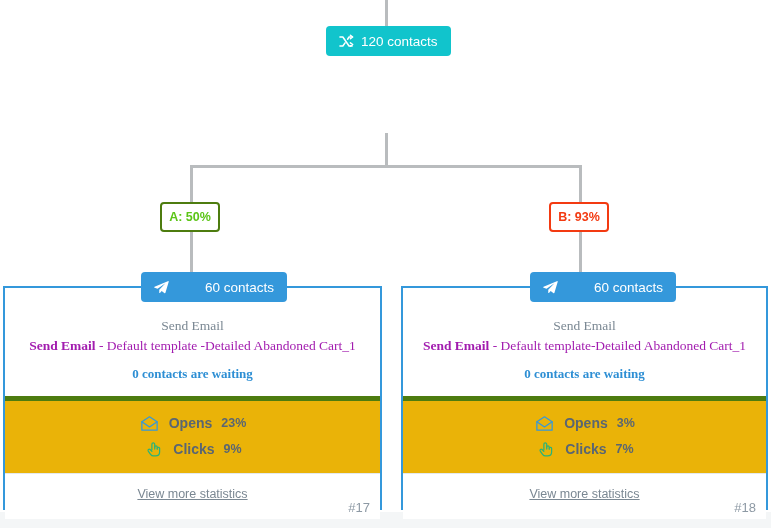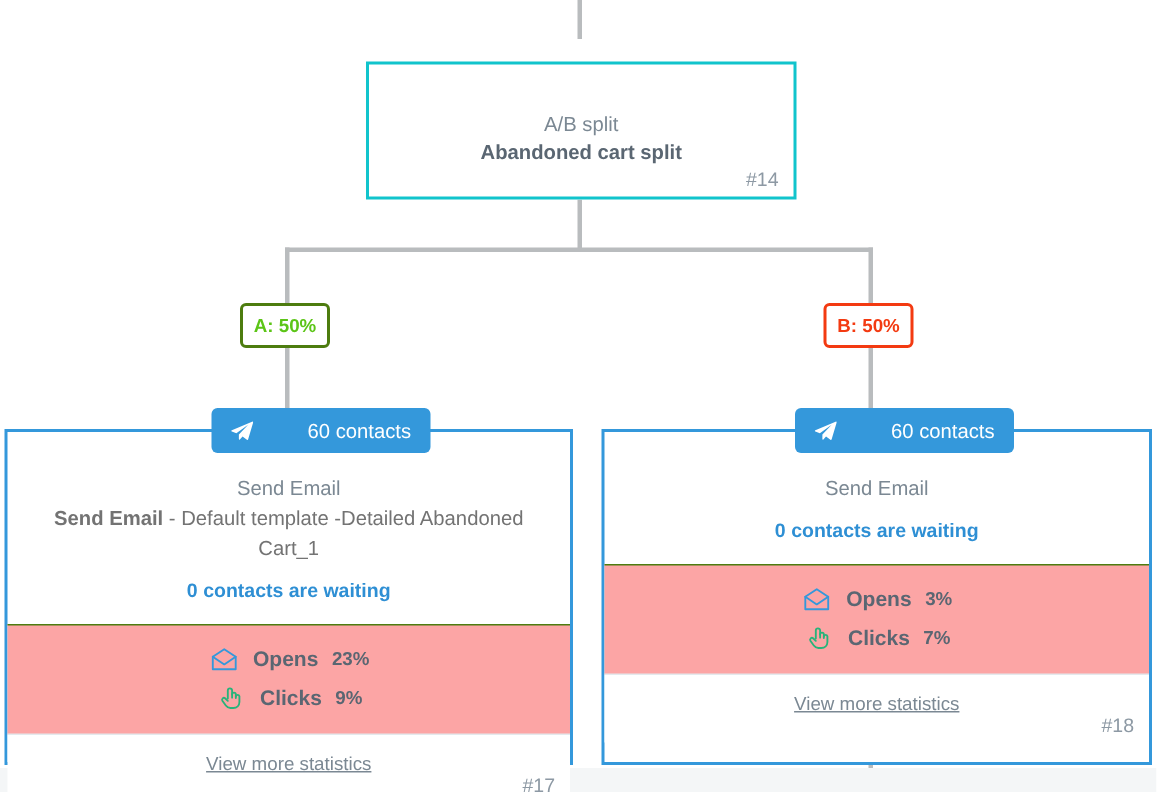--- a/index.html
+++ b/index.html
@@ -116,43 +116,44 @@
   }
   .branch-label.b {
     border: 2px solid #f33a11;
     color: #f33a11;
   }
 
   
   .email-head {
     padding: 28px 10px 12px 10px;
     text-align: center;
+    font-family: Liberation Serif, serif;
   }
   .email-type {
     font-size: 13.5px;
     color: #7b8893;
     line-height: 20px;
   }
   .email-title {
     font-size: 13.5px;
-    color: #737373;
+    color: #a21caf;
     line-height: 20px;
   }
   .email-title b { font-weight: bold; }
   .email-waiting {
     margin-top: 8px;
     font-size: 13px;
     font-weight: bold;
     color: #2e8fd4;
     line-height: 20px;
   }
 
   .stats {
-    background: #fca5a5;
-    border-top: 1px solid #4d7c0f;
+    background: #eab308;
+    border-top: 5px solid #4d7c0f;
     border-bottom: 1px solid #e4e9ed;
     padding: 9px 0 11px 0;
   }
   .stat-row {
     display: flex;
     align-items: center;
     justify-content: center;
     gap: 9px;
     line-height: 26px;
   }
@@ -213,34 +214,39 @@
   <div class="conn v" style="left:579px; top:165px; height:37px;"></div>
 
   <div class="conn v" style="left:190px; top:232px; height:44px;"></div>
   <div class="conn v" style="left:579px; top:232px; height:44px;"></div>
 
   <div class="conn v" style="left:190px; top:510px; height:18px;"></div>
   <div class="conn v" style="left:579px; top:510px; height:18px;"></div>
 
   <div class="bottom-strip"></div>
 
-  <div class="node split" style="left:244px; top:41px; width:287px; height:92px;">
-    <div class="split-body">
-      <div class="split-type">A/B split</div>
-      <div class="split-title">Abandoned cart split</div>
-    </div>
-    <div class="node-id">#14</div>
-  </div>
-
+
+  <div class="badge teal" style="left:326px; top:26px;">
+    <span class="badge-icon">
+      <svg width="15" height="15" viewBox="0 0 16 16" fill="none" stroke="#ffffff" stroke-width="1.6" stroke-linecap="round" stroke-linejoin="round">
+        <path d="M1 3.2h3.1l6.6 9.6H14"></path>
+        <path d="M1 12.8h3.1l2.4-3.4"></path>
+        <path d="M9.2 5.6l1.5-2.4H14"></path>
+        <path d="M12.2 1.4L14.6 3.2 12.2 5"></path>
+        <path d="M12.2 9.4l2.4 1.8-2.4 1.8"></path>
+      </svg>
+    </span>
+    <span>120 contacts</span>
+  </div>
 
   <div class="branch-label a" style="left:160px; top:202px;">
     <span>A: 50%</span>
   </div>
   <div class="branch-label b" style="left:549px; top:202px;">
-    <span>B: 50%</span>
+    <span>B: 93%</span>
   </div>
 
   <div class="node email" style="left:3px; top:286px; width:379px; height:224px;">
     <div class="email-head">
       <div class="email-type">Send Email</div>
       <div class="email-title">
         <b>Send Email</b><span> - Default template -Detailed Abandoned Cart_1</span>
       </div>
       <div class="email-waiting">0 contacts are waiting</div>
     </div>
@@ -280,20 +286,23 @@
       <svg width="15" height="15" viewBox="0 0 16 16" fill="#ffffff">
         <path d="M15.4 1.1L0.6 7.3c-.5.2-.5.7 0 .9l3.2 1.2 8.4-6-6.6 6.9v3.2c0 .5.4.6.7.3l1.9-2 3.1 2.3c.4.3.8.1.9-.4l3.5-11.8c.1-.5-.3-.9-.3-.8z"></path>
       </svg>
     </span>
     <span>60 contacts</span>
   </div>
 
   <div class="node email" style="left:401px; top:286px; width:367px; height:224px;">
     <div class="email-head">
       <div class="email-type">Send Email</div>
+      <div class="email-title">
+        <b>Send Email</b><span> - Default template-Detailed Abandoned Cart_1</span>
+      </div>
       <div class="email-waiting">0 contacts are waiting</div>
     </div>
 
     <div class="stats">
       <div class="stat-row">
         <span class="stat-icon">
           <svg width="21" height="21" viewBox="0 0 22 22" fill="none" stroke="#3498db" stroke-width="1.3" stroke-linecap="round" stroke-linejoin="round">
             <path d="M3 9.2L11 4l8 5.2V18H3z"></path>
             <path d="M3 9.2l8 5.4 8-5.4"></path>
           </svg>

